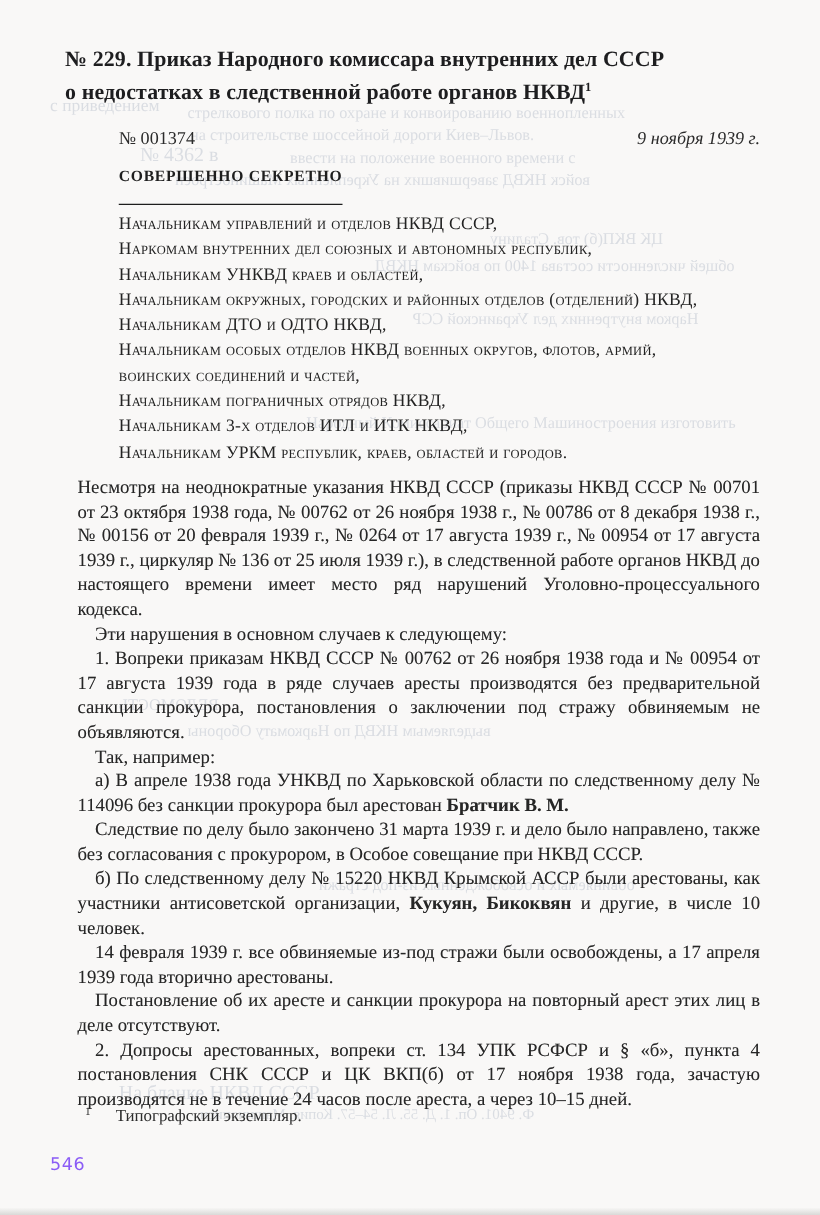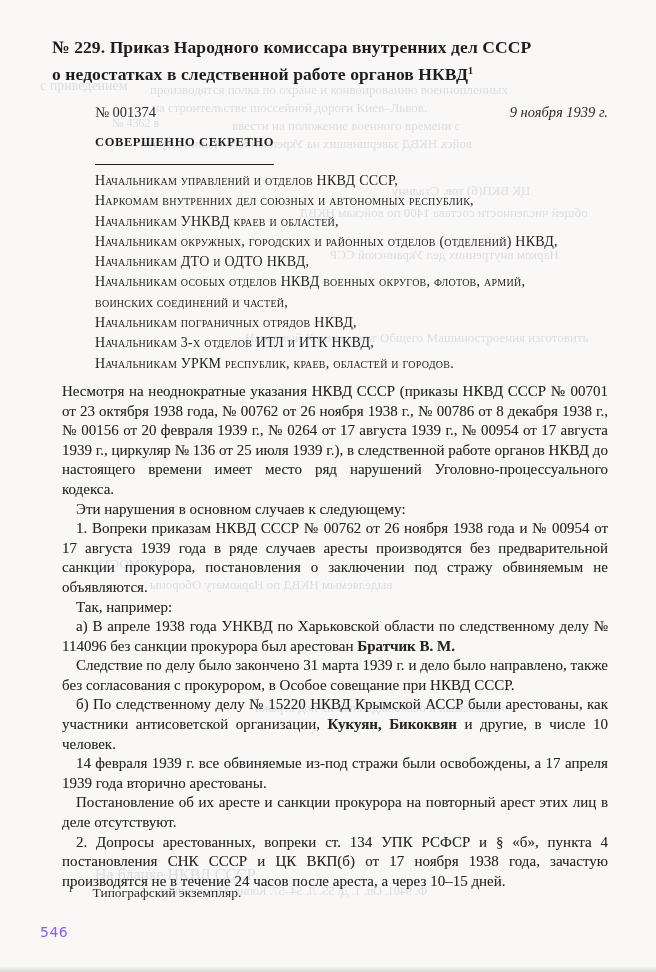--- a/index.html
+++ b/index.html
@@ -93,23 +93,23 @@
     color:#8b5cf6;
   }
 </style>
 </head>
 <body>
 
 <div class="page">
 
   <div class="bleed-layer">
       <span class="bleed-line" style="top: 78px; left: 40px; font-size: 14px;">с приведением</span>
-      <span class="bleed-line" style="top: 82px; left: 150px; font-size: 13px;">производятся полка по охране и конвоированию военнопленных</span>
+      <span class="bleed-line" style="top: 82px; left: 150px; font-size: 13px;">стрелкового полка по охране и конвоированию военнопленных</span>
       <span class="bleed-line" style="top: 100px; left: 152px; font-size: 13px;">на строительстве шоссейной дороги Киев–Львов.</span>
-      <span class="bleed-line" style="top: 116px; left: 112px; font-size: 12px;">№ 4362 в</span>
+      <span class="bleed-line" style="top: 116px; left: 112px; font-size: 16px;">№ 4362 в</span>
       <span class="bleed-line" style="top: 118px; left: 232px; font-size: 13px;">ввести на положение военного времени с</span>
       <span class="bleed-line mir" style="top: 136px; left: 140px; font-size: 13px;">войск НКВД завершивших на Укрепленных Машиностроен</span>
       <span class="bleed-line mir" style="top: 183px; left: 392px; font-size: 13px;">ЦК ВКП(б) тов. Сталину</span>
       <span class="bleed-line mir" style="top: 205px; left: 300px; font-size: 13px;">общей численности состава 1400 по войскам НКВД</span>
       <span class="bleed-line mir" style="top: 247px; left: 330px; font-size: 13px;">Нарком внутренних дел Украинской ССР</span>
       <span class="bleed-line" style="top: 330px; left: 245px; font-size: 13px;">Народный Комиссариат Общего Машиностроения изготовить</span>
       <span class="bleed-line mir" style="top: 556px; left: 95px; font-size: 13px;">ВЕДОМОСТЬ</span>
       <span class="bleed-line mir" style="top: 577px; left: 150px; font-size: 13px;">выделяемым НКВД по Наркомату Обороны</span>
       <span class="bleed-line mir" style="top: 700px; left: 255px; font-size: 13px;">обвиняемых и освобожденных из-под стражи</span>
       <span class="bleed-line" style="top: 866px; left: 95px; font-size: 16px;">На бланке НКВД СССР</span>

